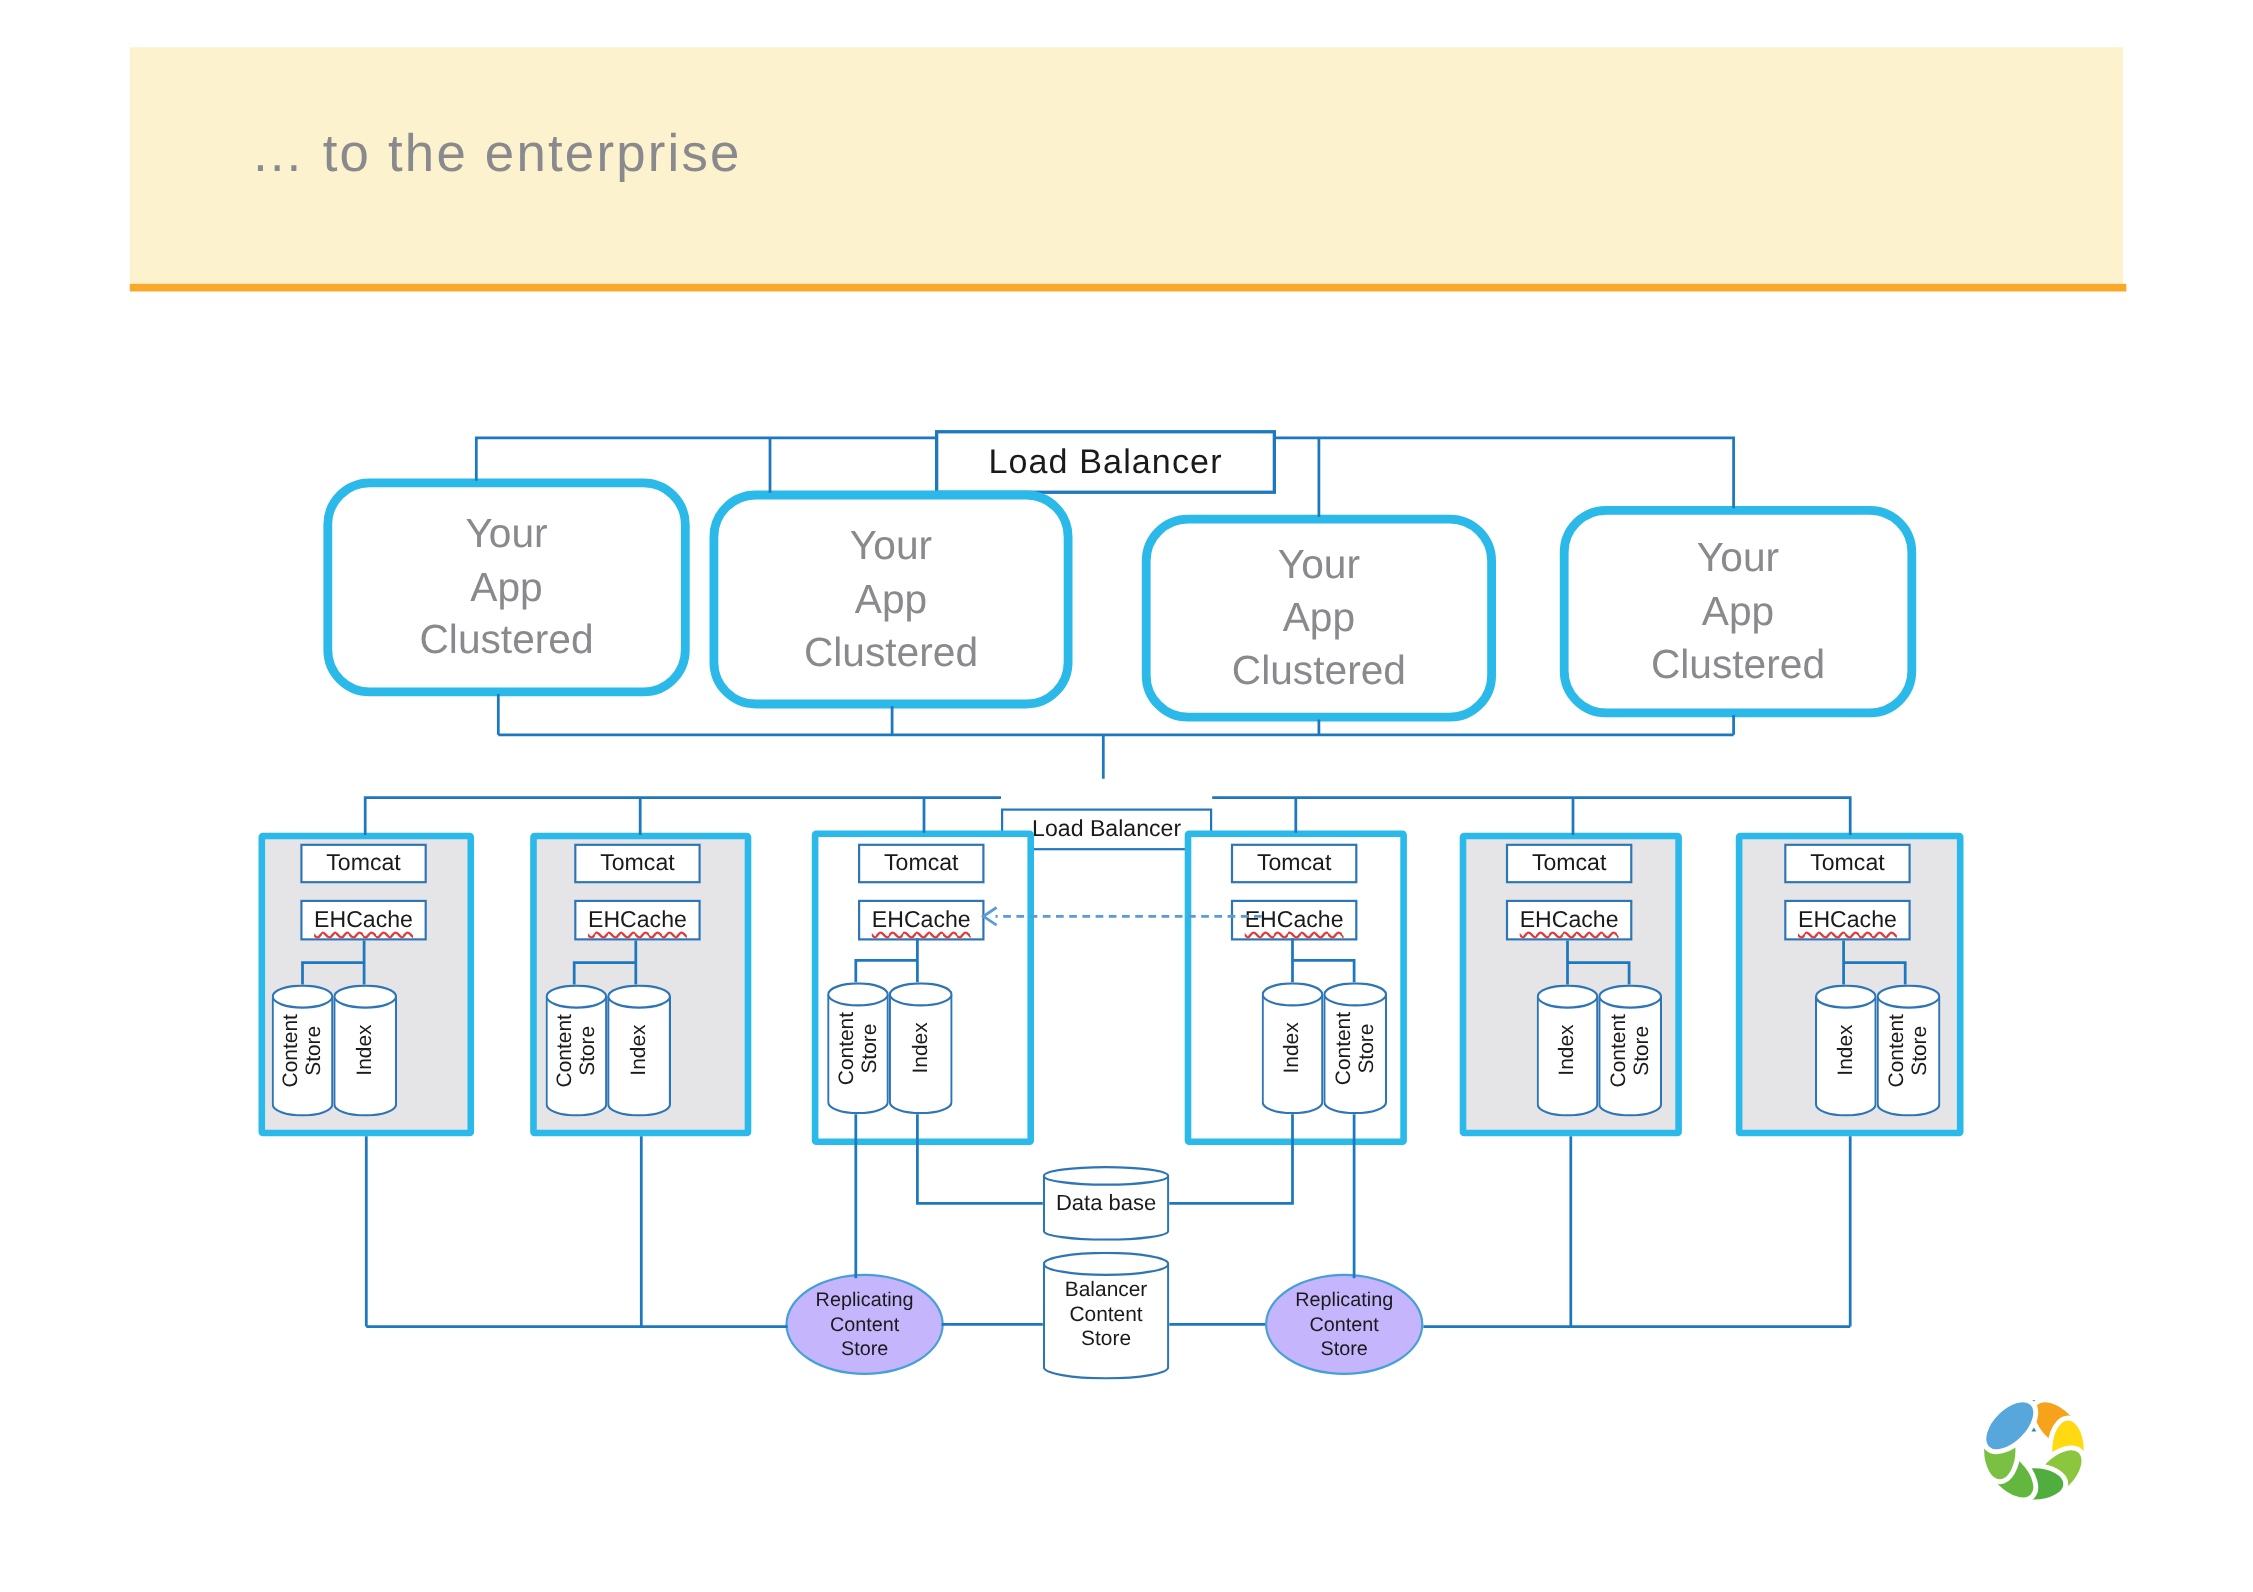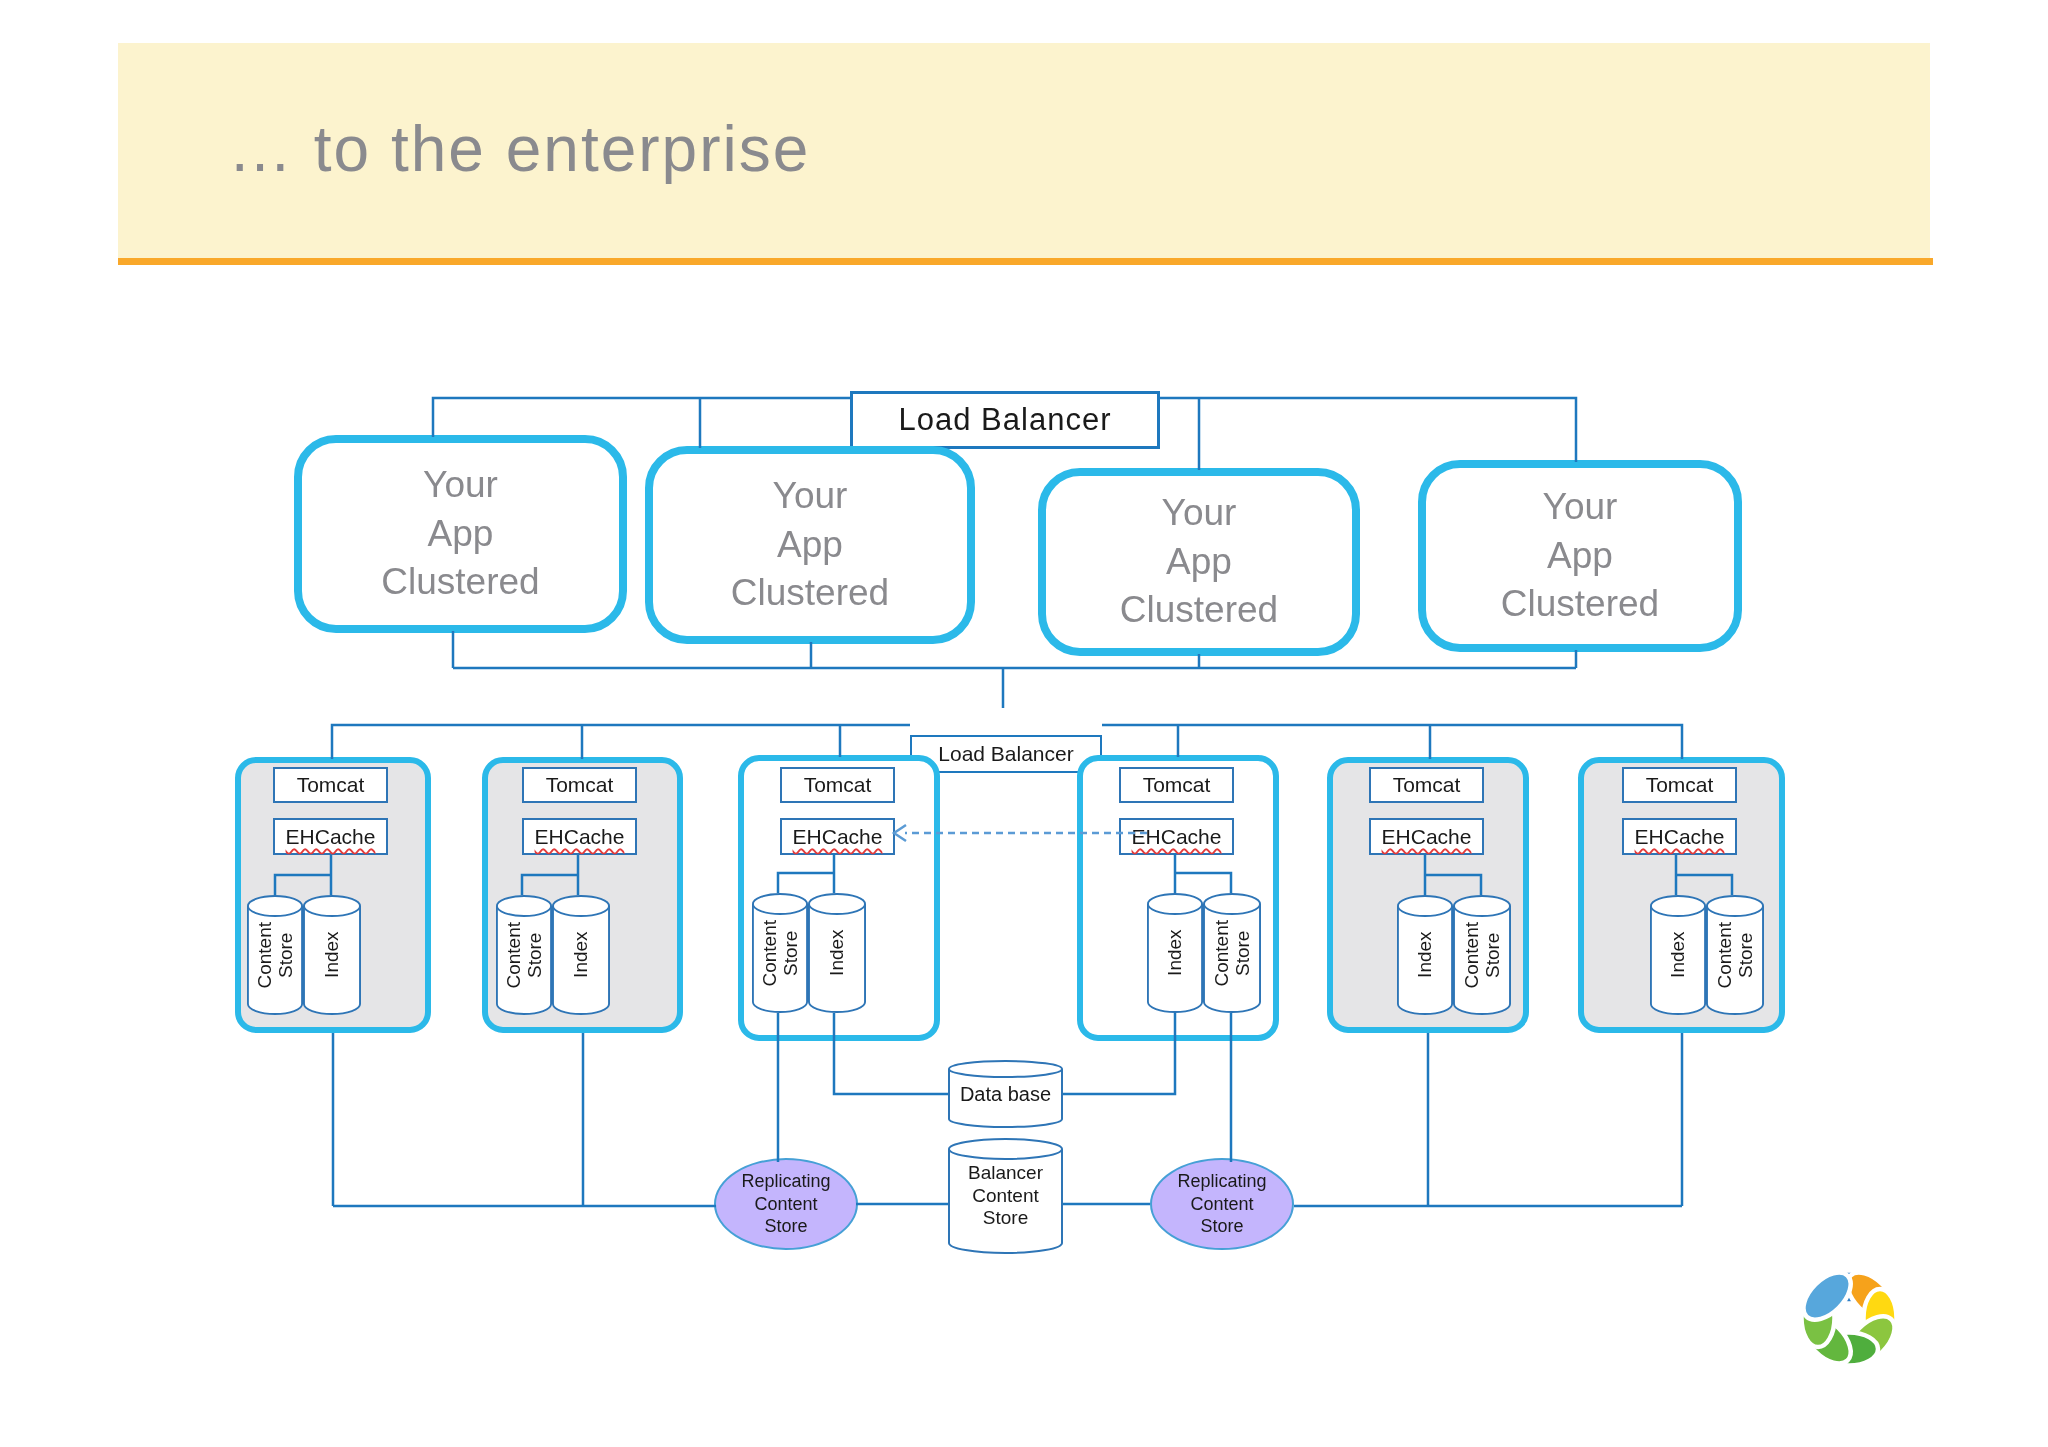--- a/index.html
+++ b/index.html
@@ -2,32 +2,32 @@
 <html><head>
 <meta charset="utf-8">
 <style>
   html,body{margin:0;padding:0;background:#fff;}
   #canvas{position:relative;width:2048px;height:1447px;background:#ffffff;overflow:hidden;
           font-family:"Liberation Sans","DejaVu Sans",sans-serif;}
   .abs{position:absolute;}
   
   .banner{background:#FCF3CE;}
   .accent-rule{background:#F9A82A;}
-  .slide-title{color:#8A8A8E;font-size:64px;letter-spacing:2px;white-space:nowrap;}
+  .slide-title{color:#8A8A8E;font-size:48px;letter-spacing:2px;white-space:nowrap;}
   
   .lb{background:#fff;border:3px solid #1E78BE;display:flex;align-items:center;justify-content:center;
       color:#1a1a1a;box-sizing:border-box;margin-top:29px;}
   .lb1{font-size:31px;letter-spacing:1px;}
   .lb2{border-width:2px;font-size:21px;}
   
   .appbox{background:#fff;border:8px solid #2BB9E9;border-radius:42px;box-sizing:border-box;
           display:flex;align-items:center;justify-content:center;text-align:center;
           color:#8a8a8e;font-size:37px;line-height:1.32;white-space:pre-line;}
   
-  .cluster{border:6px solid #2BB9E9;border-radius:21px;box-sizing:border-box;}
+  .cluster{border:6px solid #2BB9E9;border-radius:4px;box-sizing:border-box;}
   .fill-gray{background:#E5E5E7;}
   .fill-white{background:#FFFFFF;}
   .ibox{position:absolute;background:#fff;border:2px solid #2E75B6;box-sizing:border-box;
         display:flex;align-items:center;justify-content:center;font-size:21px;color:#1a1a1a;}
   .wavy{text-decoration:underline;text-decoration-style:wavy;text-decoration-color:#E23B3B;
         text-decoration-thickness:1.5px;text-underline-offset:4px;}
   
   .cyl{position:absolute;}
   .cyl svg{position:absolute;inset:0;width:100%;height:100%;}
   .cyl-label{position:absolute;inset:0;display:flex;align-items:center;justify-content:center;}

